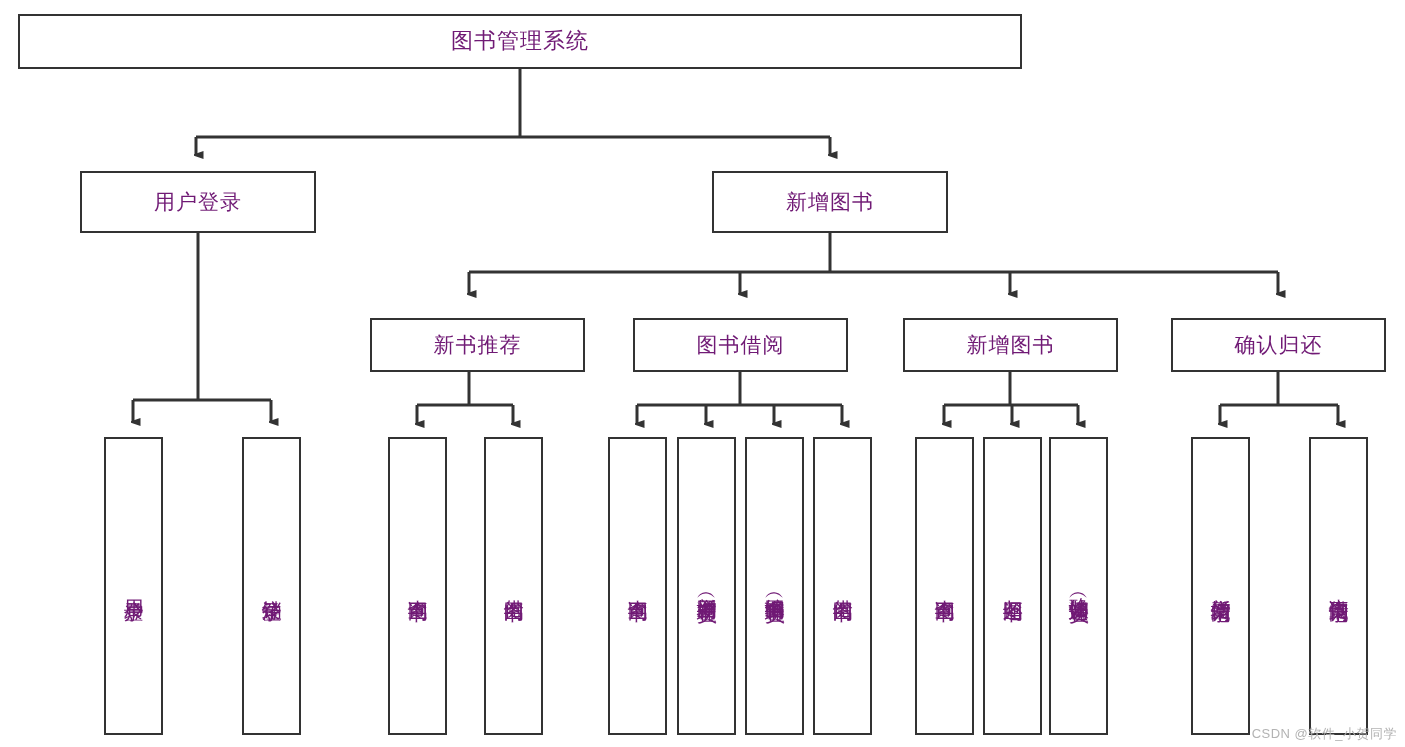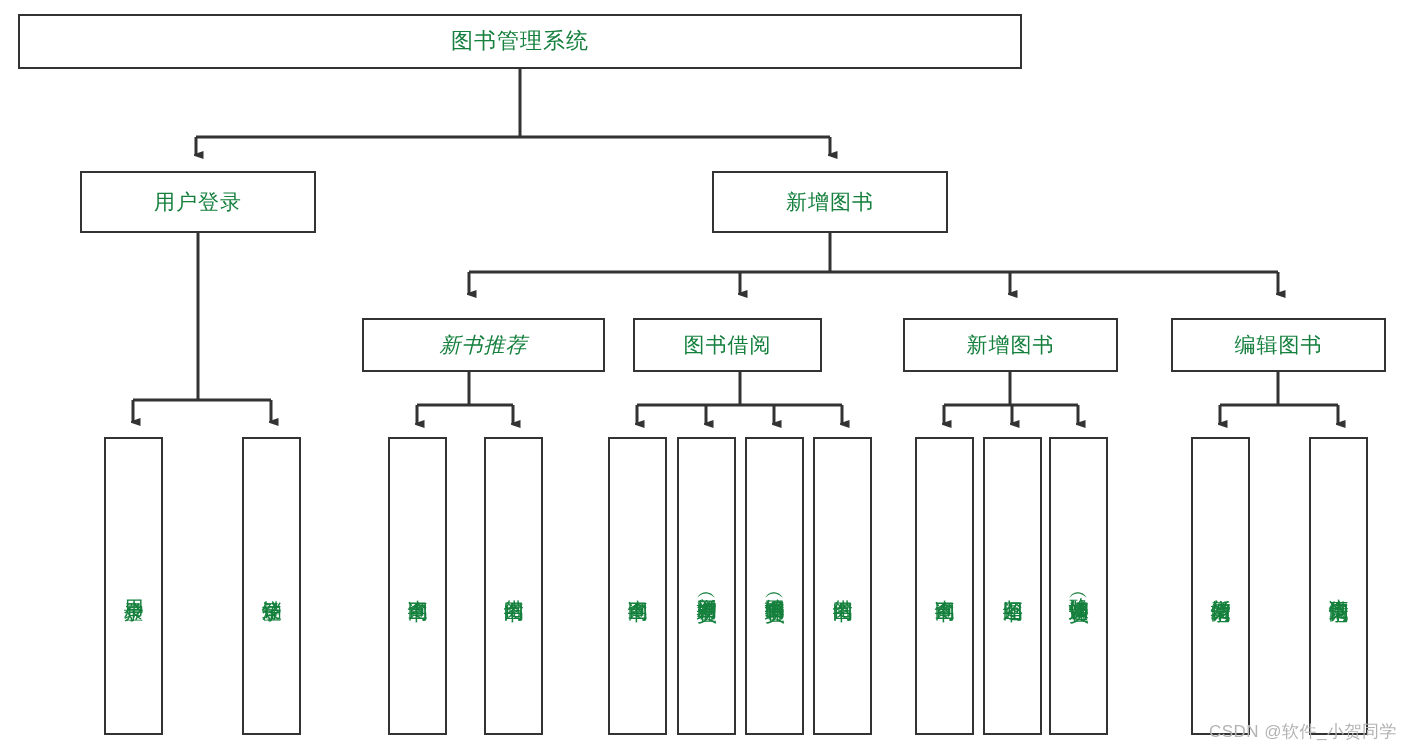--- a/index.html
+++ b/index.html
@@ -27,21 +27,21 @@
     pointer-events: none;
   }
   .node {
     position: absolute;
     box-sizing: border-box;
     border: 2px solid #333333;
     background: #ffffff;
     display: flex;
     align-items: center;
     justify-content: center;
-    color: #15803d;
+    color: #701a75;
     letter-spacing: 1px;
   }
   .node.h {
     
     font-size: 21px;
     line-height: 1.2;
     white-space: nowrap;
   }
   .node.v {
     
@@ -54,21 +54,21 @@
     text-align: center;
     word-break: break-all;
   }
   .node.root {
     font-size: 22px;
   }
   .watermark {
     position: absolute;
     right: 8px;
     bottom: 4px;
-    font-size: 17px;
+    font-size: 13px;
     color: #b3b3b3;
     letter-spacing: 0.5px;
     white-space: nowrap;
   }
 </style>
 </head>
 <body>
 
 <div id="canvas">
 
@@ -127,31 +127,31 @@
     <span>图书管理系统</span>
   </div>
 
   <div class="node h" style="left:80px; top:171px; width:236px; height:62px;">
     <span>用户登录</span>
   </div>
   <div class="node h" style="left:712px; top:171px; width:236px; height:62px;">
     <span>新增图书</span>
   </div>
 
-  <div class="node h" style="left:362px; top:318px; width:243px; height:54px;font-style:italic;">
+  <div class="node h" style="left:370px; top:318px; width:215px; height:54px;">
     <span>新书推荐</span>
   </div>
-  <div class="node h" style="left:633px; top:318px; width:189px; height:54px;text-align:center;">
+  <div class="node h" style="left:633px; top:318px; width:215px; height:54px;text-align:center;">
     <span>图书借阅</span>
   </div>
   <div class="node h" style="left:903px; top:318px; width:215px; height:54px;">
     <span>新增图书</span>
   </div>
   <div class="node h" style="left:1171px; top:318px; width:215px; height:54px;">
-    <span>编辑图书</span>
+    <span>确认归还</span>
   </div>
 
   <div class="node v" style="left:104px; top:437px; width:59px; height:298px;">
     <span>用户登录</span>
   </div>
   <div class="node v" style="left:242px; top:437px; width:59px; height:298px;">
     <span>注销登录</span>
   </div>
 
   <div class="node v" style="left:388px; top:437px; width:59px; height:298px;">

